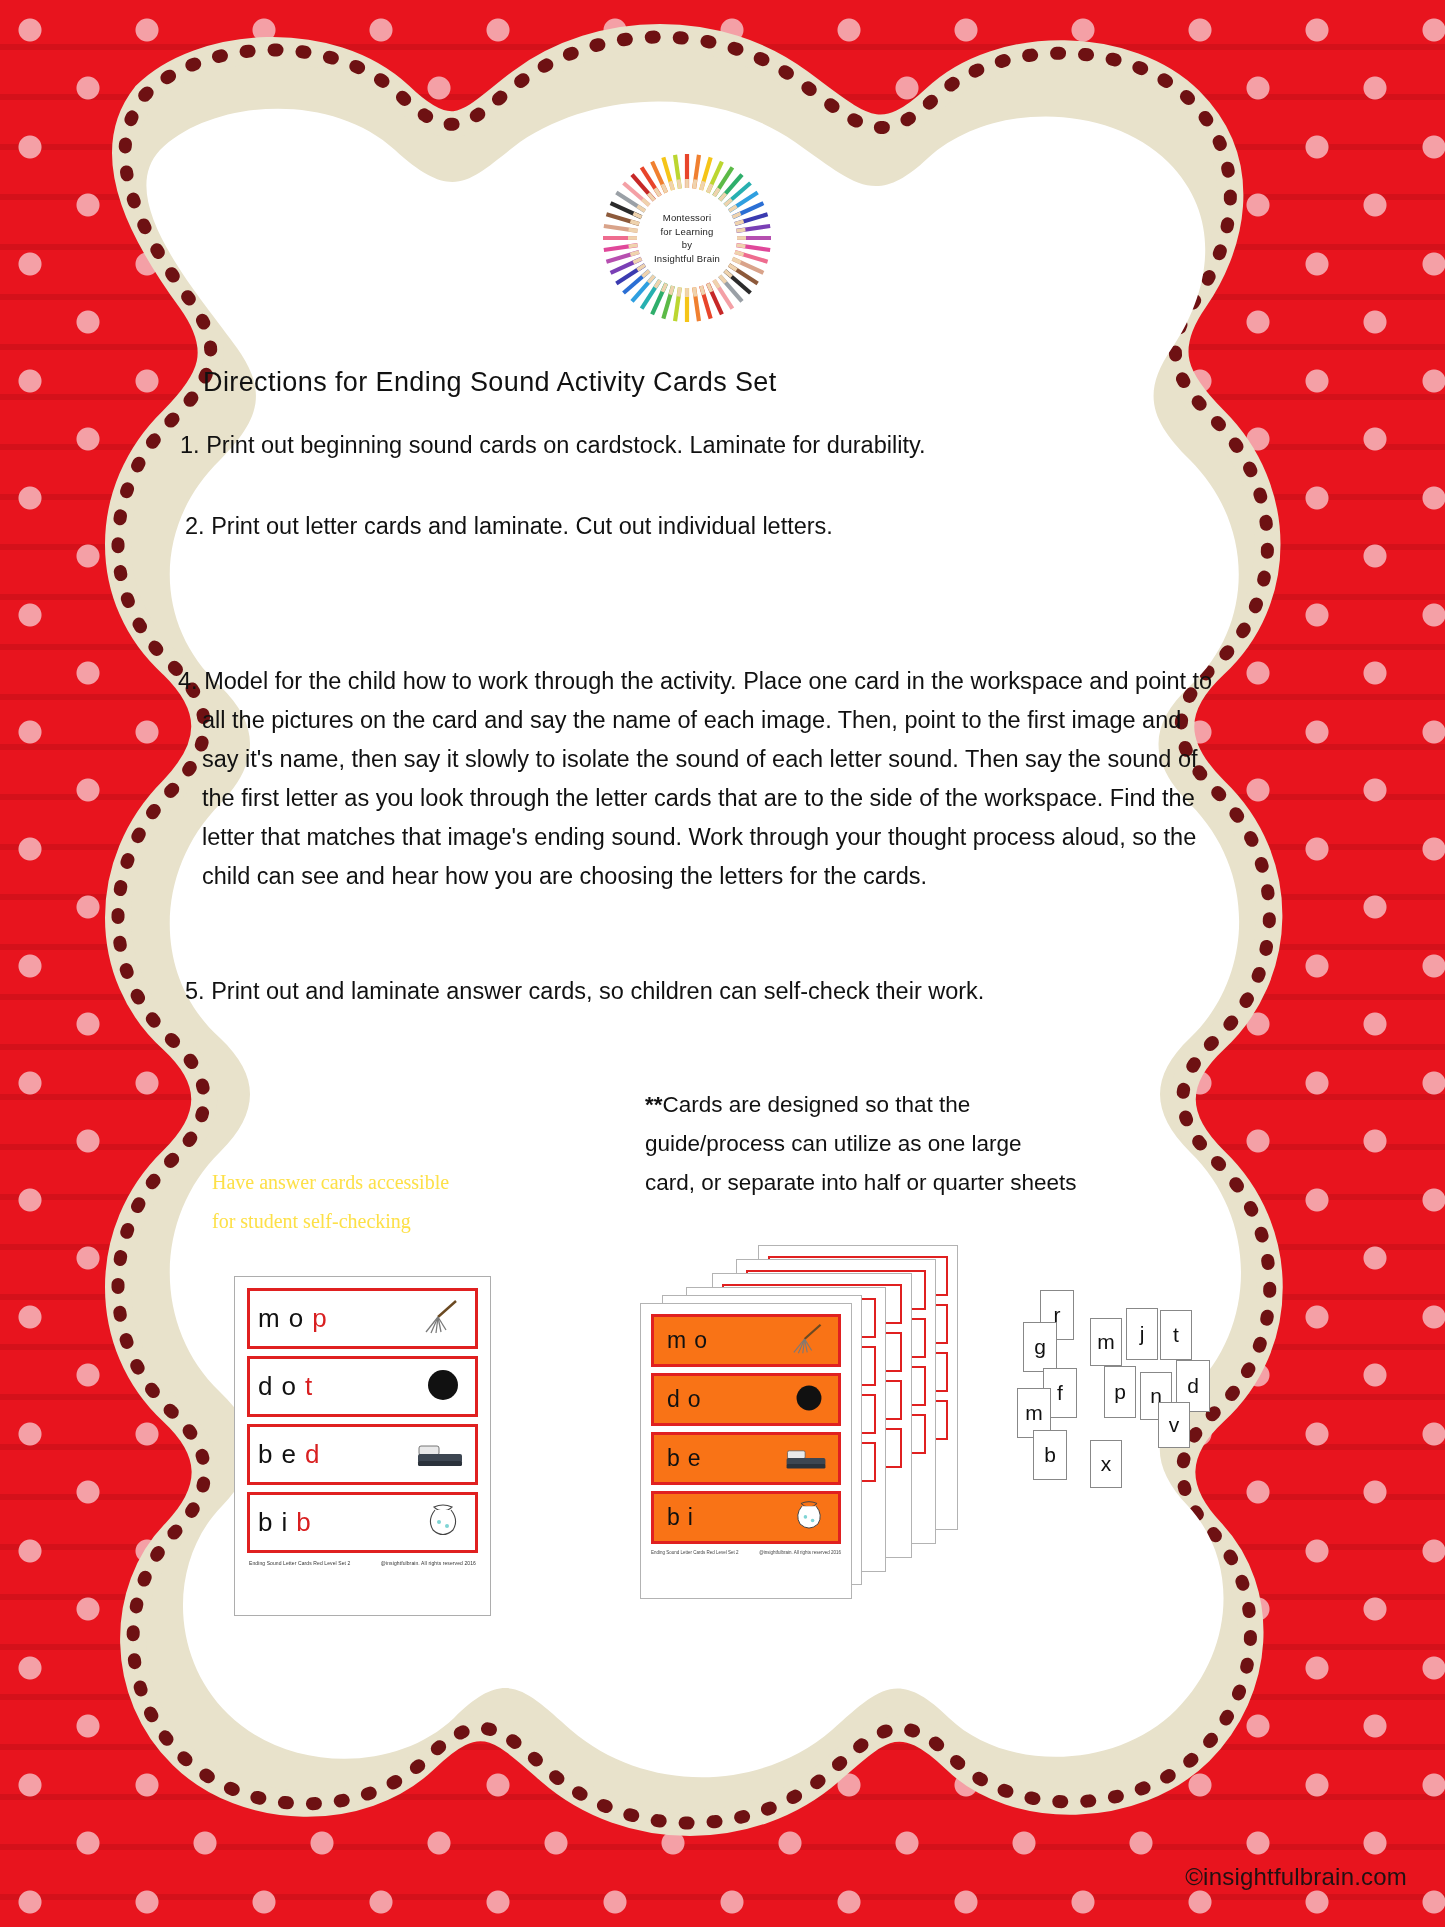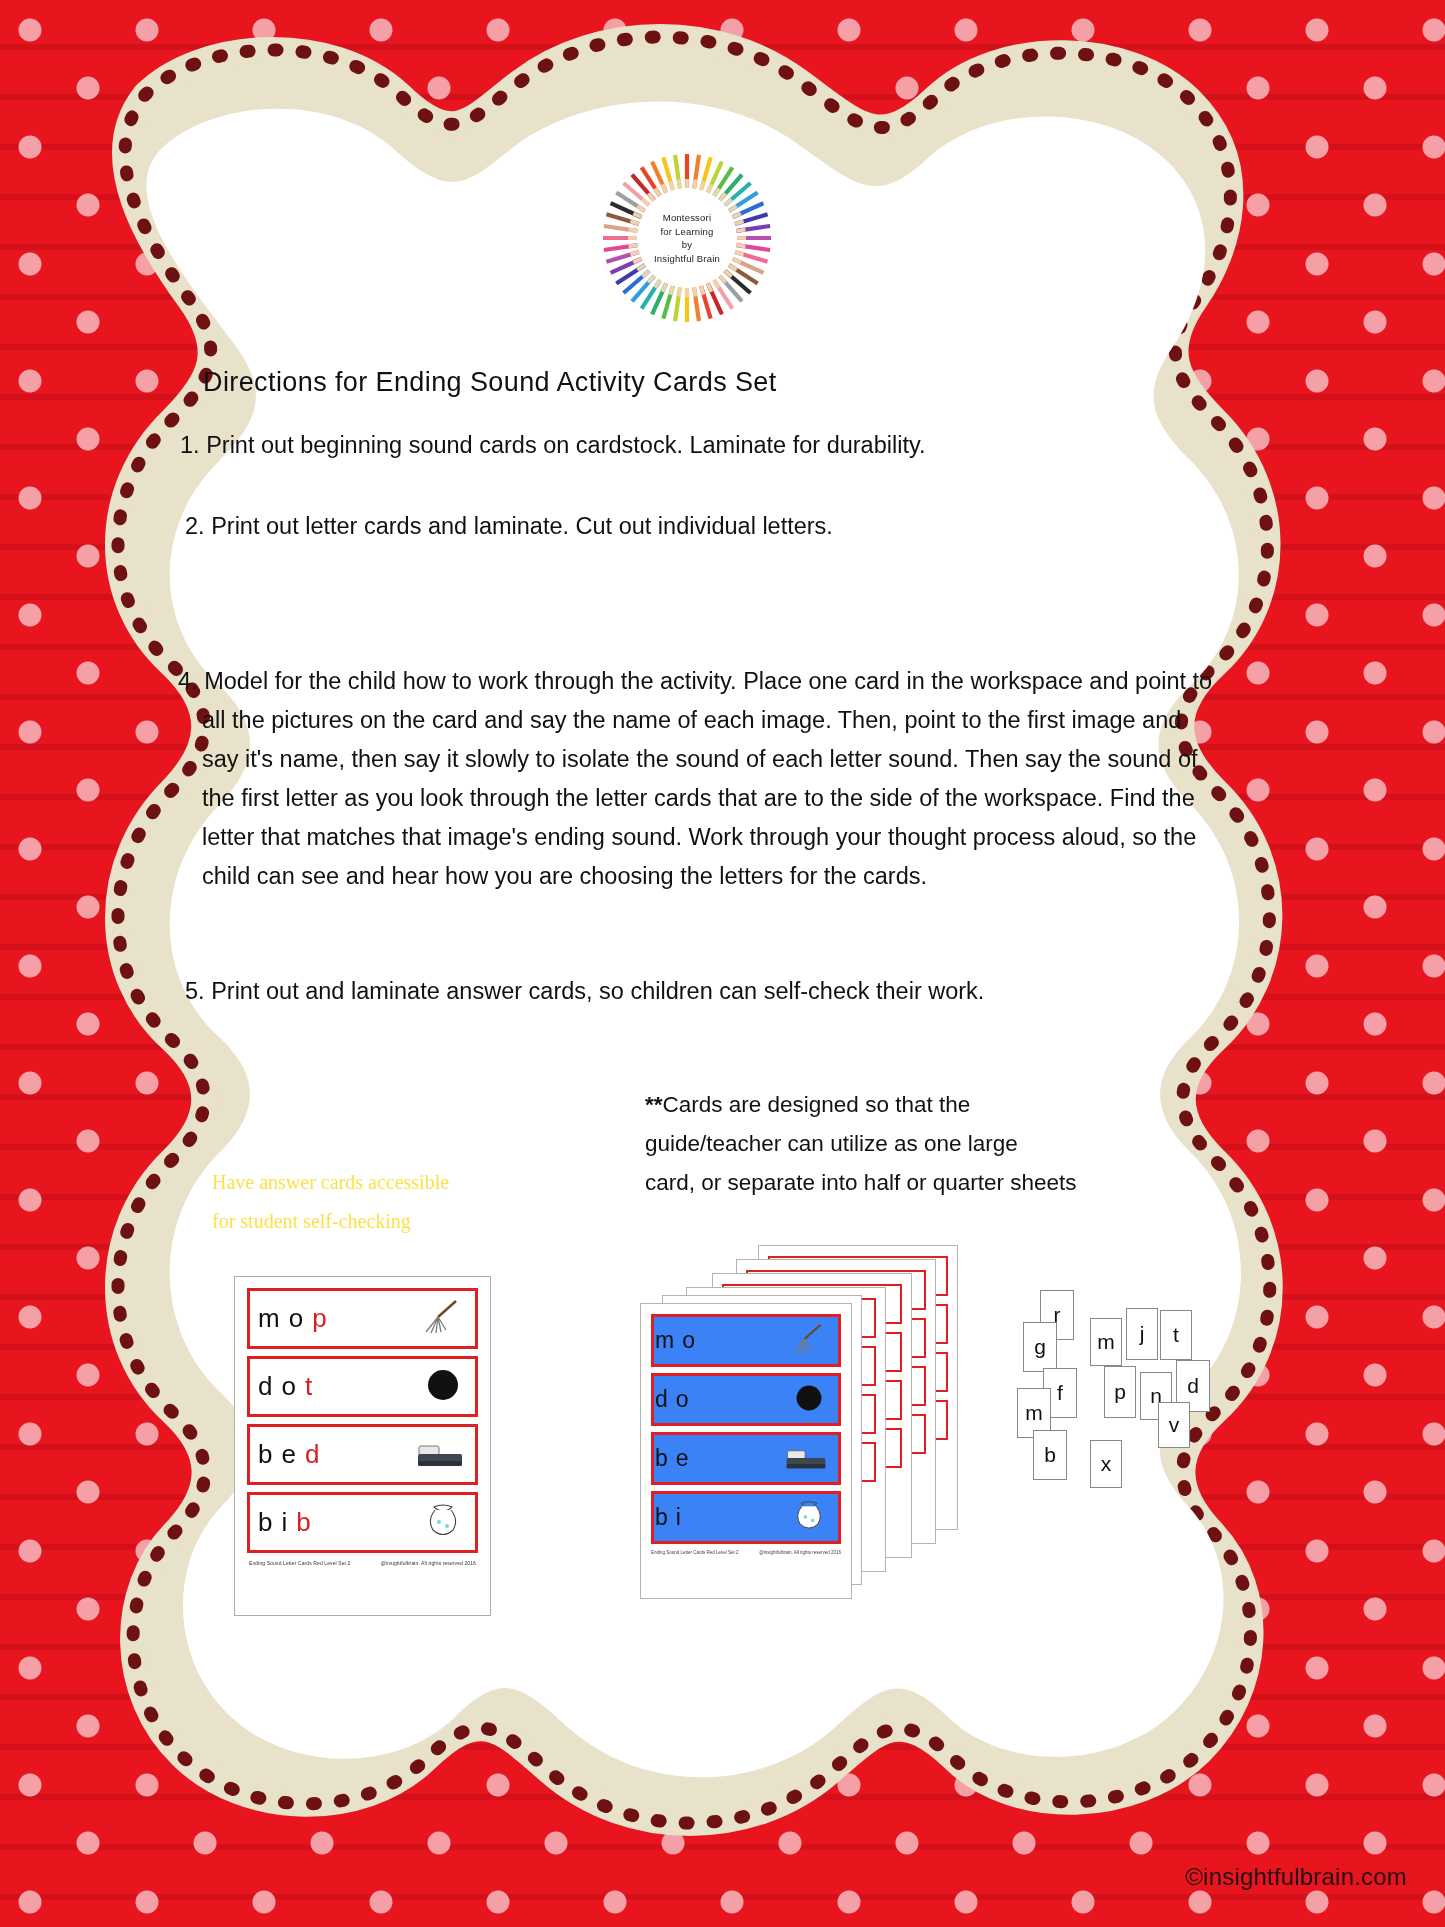--- a/index.html
+++ b/index.html
@@ -103,22 +103,22 @@
   .sheet .bar{
     position:absolute;border:2.5px solid #e02020;box-sizing:border-box;
     background:#fff;left:9px;right:9px;
   }
   .front{
     left:0;top:58px;width:212px;height:296px;
     padding:10px 10px 0 10px;z-index:9;
   }
   .front .frow{
     height:53px;margin-bottom:6px;border:3px solid #e02020;
-    box-sizing:border-box;display:flex;align-items:center;padding-left:1px;
-    position:relative;background:#3b82f6;
+    box-sizing:border-box;display:flex;align-items:center;padding-left:13px;
+    position:relative;background:#f97316;
   }
   .front .fl{font-size:23px;letter-spacing:8px;color:#111;}
   .front .fpic{position:absolute;right:10px;top:50%;transform:translateY(-50%);}
   .front .ffoot{display:flex;justify-content:space-between;font-size:4.5px;color:#444;margin-top:4px;}
 
   
   .tiles{position:absolute;left:1020px;top:1290px;width:220px;height:220px;}
   .tile{
     position:absolute;background:#fff;border:1.2px solid #888;
     display:flex;align-items:center;justify-content:center;
@@ -350,21 +350,21 @@
     <span>Print out and laminate answer cards, so children can self-check their work.</span>
   </div>
 
   <div class="note-left">
     <div>Have answer cards accessible</div>
     <div>for student self-checking</div>
   </div>
 
   <div class="note-right">
     <div><b>**</b><span>Cards are designed so that the</span></div>
-    <div>guide/teacher can utilize as one large</div>
+    <div>guide/process can utilize as one large</div>
     <div>card, or separate into half or quarter sheets</div>
   </div>
 
   <div class="answercard">
     <div class="ac-row">
       <span class="ac-letters">
         <span>m</span><span>o</span><span class="r">p</span>
       </span>
       <span class="ac-pic">
         <svg width="42" height="36" viewBox="0 0 42 36">

